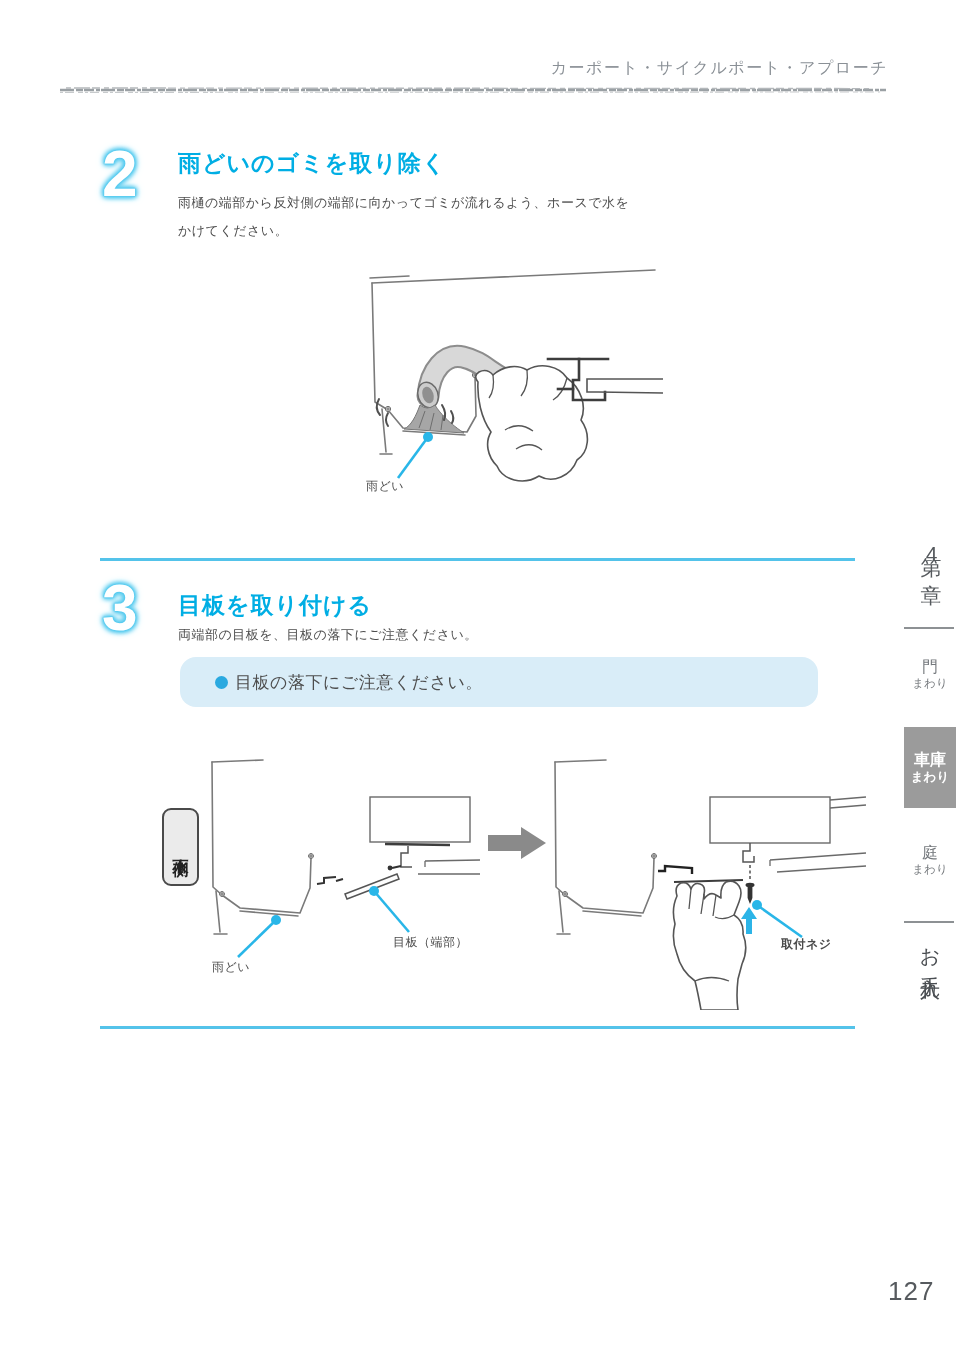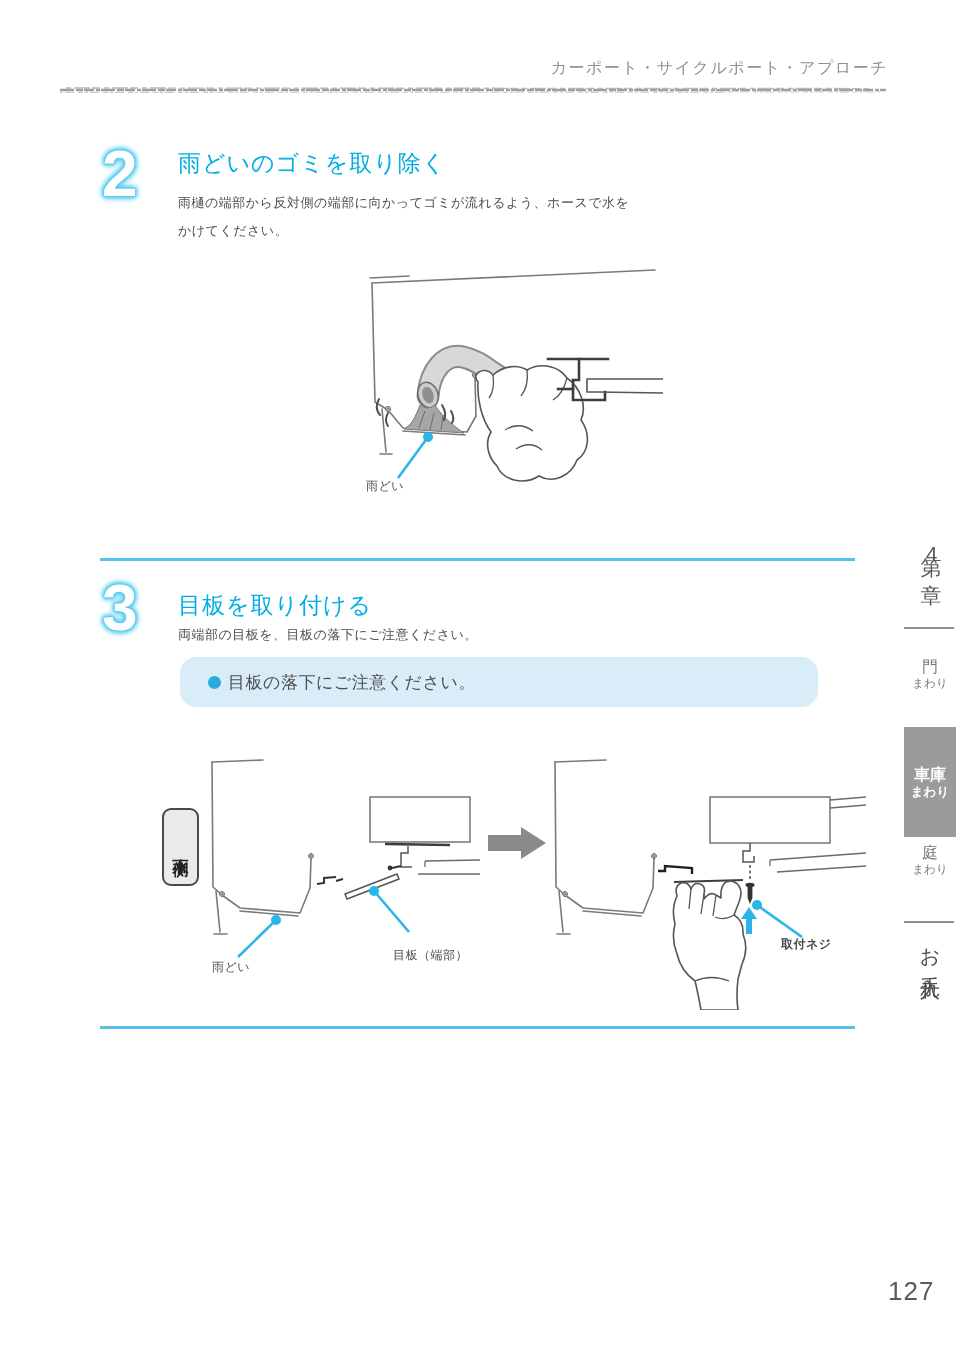--- a/index.html
+++ b/index.html
@@ -10,45 +10,45 @@
   
   .header-title{top:58px;right:72px;font-size:16px;color:#8a9096;letter-spacing:1.5px;font-family:Liberation Serif, serif;}
 
   
   .step-num{
     font-size:64px;font-weight:bold;color:#ffffff;line-height:1;
     text-shadow:0 0 2px #45c5ee,0 0 4px #45c5ee,0 0 8px #6fd4f2,
       2px 2px 4px #8edcf4,-2px -2px 4px #8edcf4,2px -2px 4px #8edcf4,-2px 2px 4px #8edcf4,
       1px 0 1px #29b8e8,-1px 0 1px #29b8e8,0 1px 1px #29b8e8,0 -1px 1px #29b8e8;
   }
-  .step-title{font-size:23px;font-weight:normal;color:#00aee4;letter-spacing:1px;}
+  .step-title{font-size:23px;font-weight:bold;color:#00aee4;letter-spacing:1px;}
   .step-body{font-size:13px;color:#4d4d4d;line-height:28px;letter-spacing:0.5px;}
 
   .divider{height:3px;background:#54c3ea;width:755px;left:100px;}
 
   .note-box{left:180px;top:657px;width:638px;height:50px;background:#d9edf8;border-radius:16px;
-    display:flex;align-items:center;padding-left:28px;}
+    display:flex;align-items:center;padding-left:35px;}
   .note-bullet{width:13px;height:13px;border-radius:50%;background:#2aa9e0;margin-right:7px;flex:0 0 auto;}
   .note-text{font-size:17px;color:#4d4d4d;letter-spacing:0.5px;}
 
   .fig-label{font-size:12px;color:#4a4a4a;letter-spacing:0.5px;}
 
   .side-label-box{left:162px;top:808px;width:37px;height:78px;background:#ebebeb;
     border:2.5px solid #4a4a4a;border-radius:9px;display:flex;align-items:center;justify-content:center;}
   .side-label-box span{writing-mode:vertical-rl;text-orientation:upright;font-size:16px;font-weight:bold;
     color:#222;letter-spacing:1px;line-height:1;}
 
   
   .sb-chapter{left:903px;top:540px;width:56px;text-align:center;}
   .sb-chapter span{writing-mode:vertical-rl;text-orientation:upright;font-size:21px;color:#55595d;letter-spacing:2px;}
   .sb-sep{left:904px;width:50px;height:1.5px;background:#8d9194;}
   .sb-tab{width:56px;text-align:center;color:#75797d;}
   .sb-tab .l1{font-size:16px;line-height:18px;}
   .sb-tab .l2{font-size:11.5px;line-height:15px;}
-  .sb-tab-active{left:904px;top:727px;width:52px;height:110px;background:#9b9b9b;color:#ffffff;
+  .sb-tab-active{left:904px;top:727px;width:52px;height:81px;background:#9b9b9b;color:#ffffff;
     display:flex;flex-direction:column;align-items:center;justify-content:center;font-weight:bold;}
   .sb-tab-active .l1{font-size:16px;line-height:19px;}
   .sb-tab-active .l2{font-size:12.5px;line-height:16px;}
   .sb-care{left:903px;top:934px;width:56px;text-align:center;}
   .sb-care span{writing-mode:vertical-rl;text-orientation:upright;font-size:20px;color:#4a4e52;letter-spacing:3px;}
 
   .page-num{left:888px;top:1276px;font-size:26px;color:#565a5e;letter-spacing:1px;}
 </style>
 </head>
 <body>
@@ -200,21 +200,21 @@
     <g>
       <line x1="607" y1="157" x2="652" y2="189" stroke="#29b6e8" stroke-width="2.6"></line>
       <circle cx="607" cy="157" r="5" fill="#29b6e8"></circle>
     </g>
   </svg>
 
   <div class="abs side-label-box">
     <span>水下側</span>
   </div>
   <div class="abs fig-label" style="left:212px;top:959px;">雨どい</div>
-  <div class="abs fig-label" style="left:393px;top:934px;margin-top:13px;">目板（端部）</div>
+  <div class="abs fig-label" style="left:393px;top:934px;">目板（端部）</div>
   <div class="abs fig-label" style="left:781px;top:936px;font-weight:bold;">取付ネジ</div>
 
   <div class="abs divider" style="top:1026px;"></div>
 
   <div class="abs sb-chapter">
     <span>第4章</span>
   </div>
   <div class="abs sb-sep" style="top:627px;"></div>
 
   <div class="abs sb-tab" style="left:902px;top:658px;">

